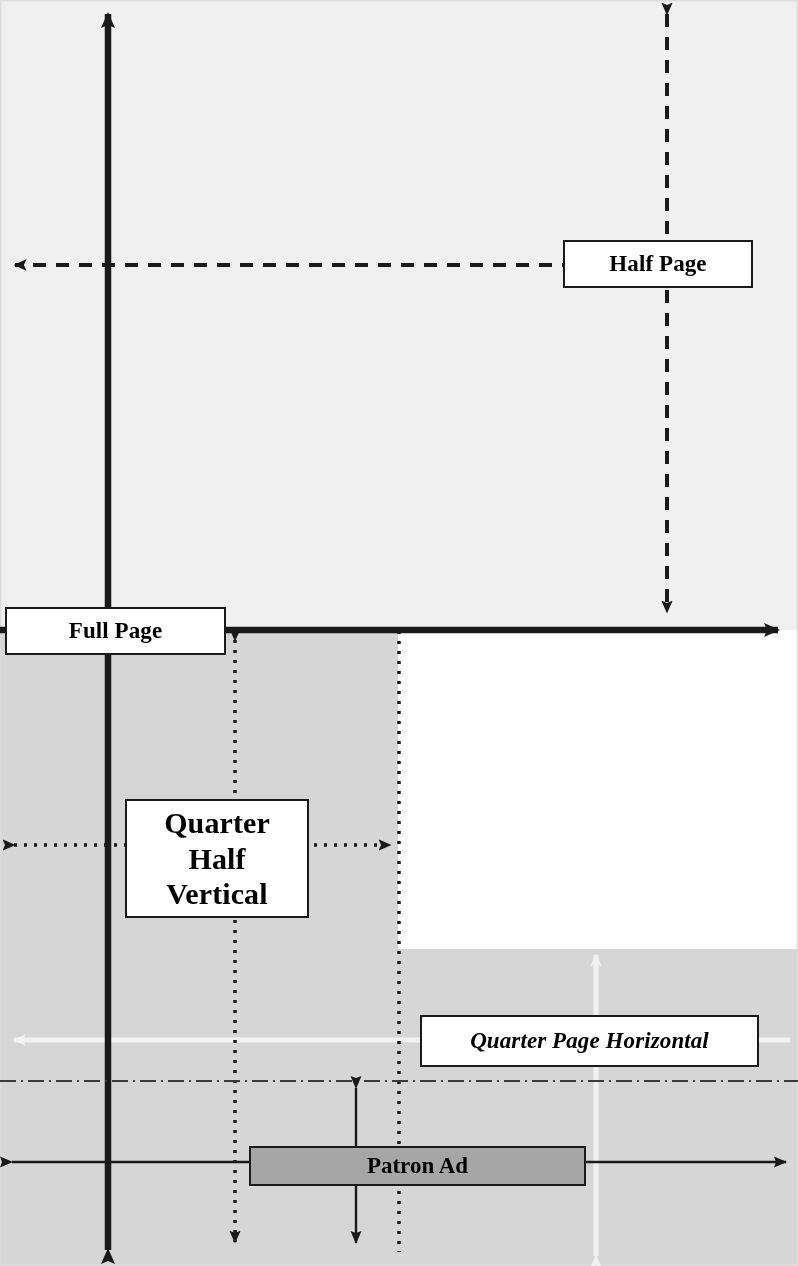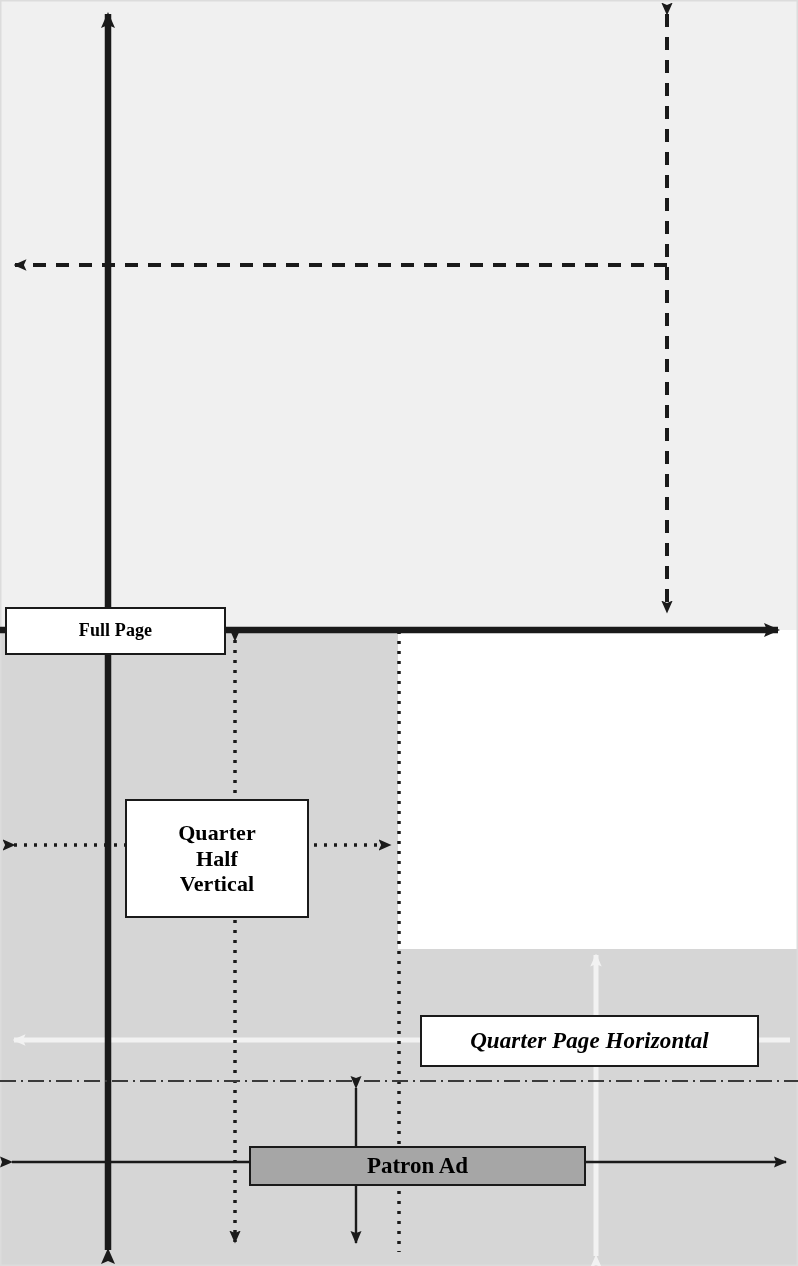--- a/index.html
+++ b/index.html
@@ -47,23 +47,23 @@
     border: 2px solid #1a1a1a;
     box-sizing: border-box;
     display: flex;
     align-items: center;
     justify-content: center;
     text-align: center;
     font-weight: bold;
     color: #000000;
     z-index: 18;
   }
-  #lbl-full-page   { left: 5px;   top: 607px;  width: 221px; height: 48px;  font-size: 18px; }
+  #lbl-full-page   { left: 5px;   top: 607px;  width: 221px; height: 48px;  font-size: 23px; }
   #lbl-half-page   { left: 563px; top: 240px;  width: 190px; height: 48px;  font-size: 23px; }
-  #lbl-qpv         { left: 125px; top: 799px;  width: 184px; height: 119px; font-size: 22px; }
+  #lbl-qpv         { left: 125px; top: 799px;  width: 184px; height: 119px; font-size: 30px; }
   #lbl-qph         { left: 420px; top: 1015px; width: 339px; height: 52px;  font-size: 23px; font-style: italic; }
   #box-patron-ad   { left: 249px; top: 1146px; width: 337px; height: 40px;  font-size: 23px; }
 </style>
 </head>
 <body>
 
 <div id="canvas">
 
   <svg class="layer" viewBox="0 0 798 1266">
     <defs>
@@ -106,20 +106,23 @@
     <line x1="0" y1="1081" x2="798" y2="1081" stroke="#3a3a3a" stroke-width="2.2" stroke-dasharray="16 5 2 5"></line>
 
     <line x1="356" y1="1088" x2="356" y2="1243" stroke="#1a1a1a" stroke-width="2.4" marker-start="url(#ah-thin)" marker-end="url(#ah-thin)"></line>
     <line x1="12" y1="1162" x2="786" y2="1162" stroke="#1a1a1a" stroke-width="2.4" marker-start="url(#ah-thin)" marker-end="url(#ah-thin)"></line>
   </svg>
 
   <div class="lbl" id="lbl-full-page">
     <span>Full Page</span>
   </div>
 
+  <div class="lbl" id="lbl-half-page">
+    <span>Half Page</span>
+  </div>
 
   <div class="lbl" id="lbl-qpv">
     <div>
       <div>Quarter</div>
       <div>Half</div>
       <div>Vertical</div>
     </div>
   </div>
 
   <div class="lbl" id="lbl-qph">

